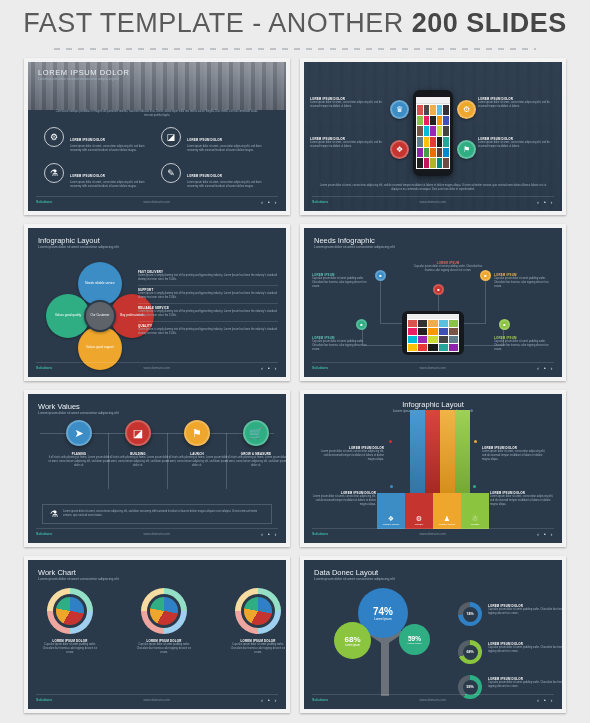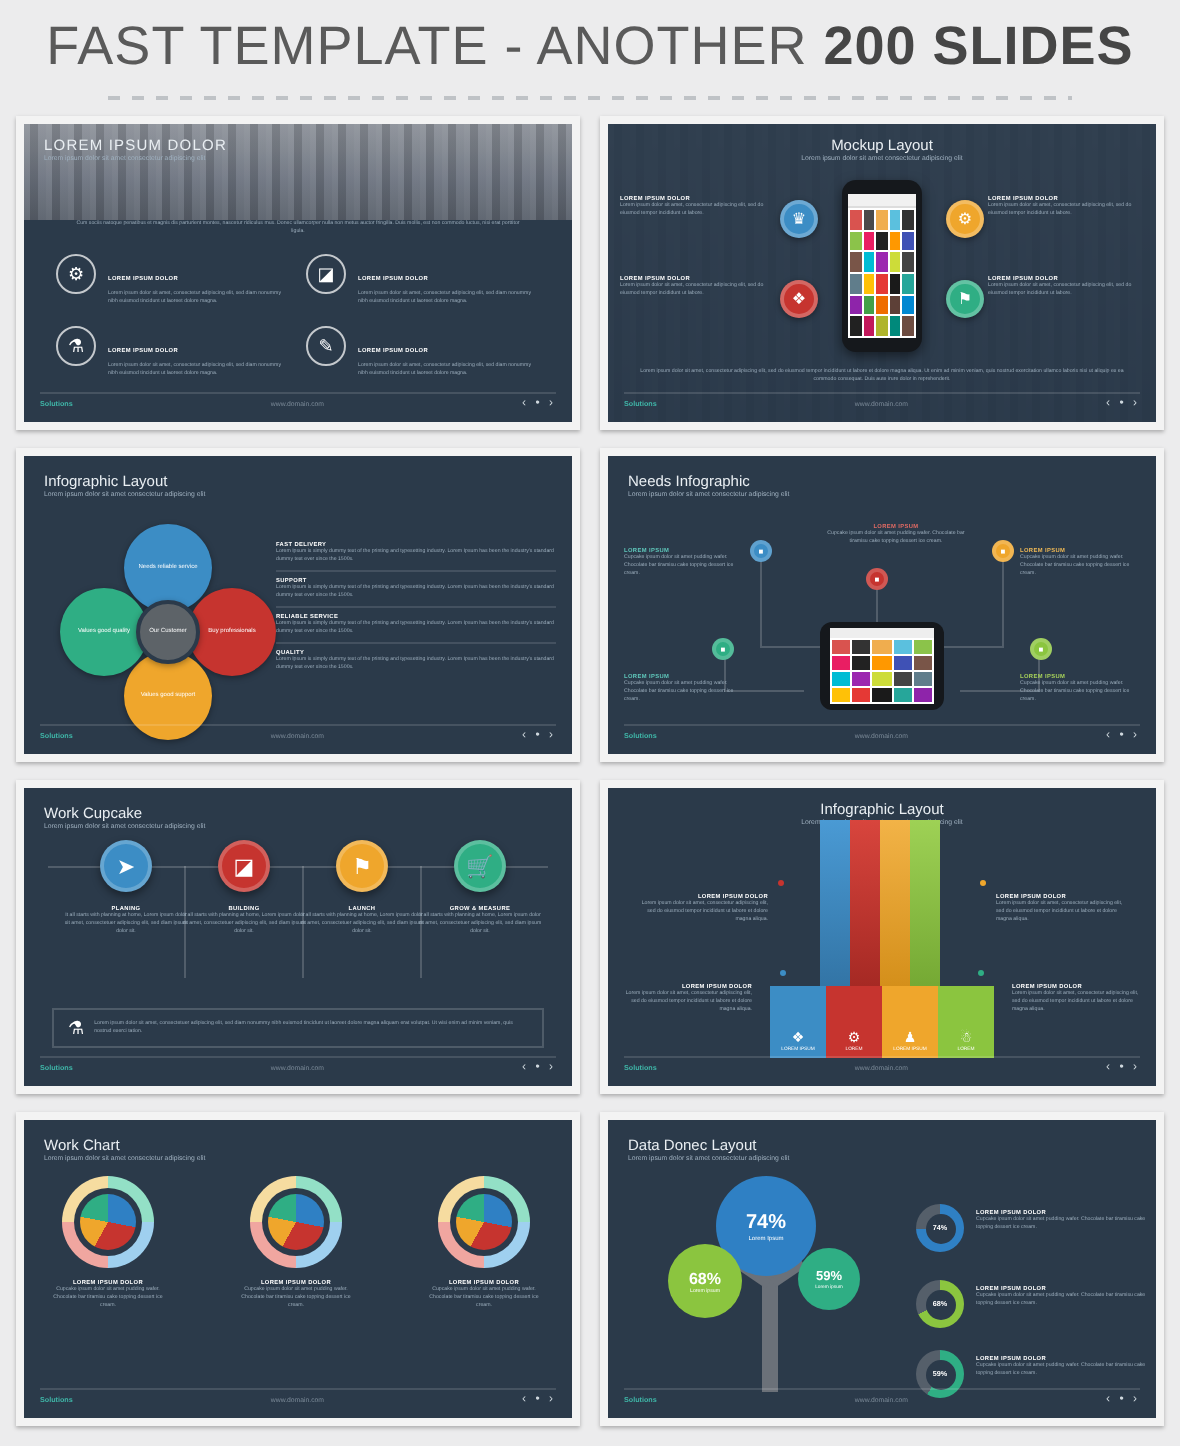--- a/index.html
+++ b/index.html
@@ -13,21 +13,21 @@
   .header { height: 46px; display:flex; align-items:center; justify-content:center; }
   .title { font-size: 27px; letter-spacing: .5px; color:#5a5a5a; font-weight:300; white-space:nowrap;}
   .title b { font-weight: 800; color:#464646; }
   .dash-rule {
     height: 6px; margin: 0 54px 6px 54px;
     background-image: repeating-linear-gradient(to right, #9aa0a6 0 6px, transparent 6px 12px);
     background-size: 100% 2px; background-repeat: no-repeat; background-position: 0 2px;
     opacity:.55;
   }
   
-  .grid { display:grid; grid-template-columns: 1fr 1fr; gap:9px 10px; padding: 0 8px; }
+  .grid { display:grid; grid-template-columns: 1fr 1fr; gap:9px 10px; padding: 0 24px; }
   .slide {
     position:relative; height:157px; background:#2b3a4a; overflow:hidden;
     box-shadow: 0 1px 2px rgba(0,0,0,.28);
     border: 4px solid #f3f3f3;
   }
   .inner { position:absolute; inset:0; }
   .photo-band {
     position:absolute; left:0; right:0; top:0;
     background:
       repeating-linear-gradient(90deg, rgba(255,255,255,.07) 0 3px, rgba(0,0,0,.12) 3px 7px, rgba(255,255,255,.04) 7px 11px),
@@ -171,24 +171,20 @@
         <span class="f-center">www.domain.com</span>
         <span class="f-nav">‹ • ›</span>
       </div>
     </div>
   </div>
 
   <div class="slide">
     <div class="inner">
       <div class="photo-band full"></div>
       <div class="veil"></div>
-      <div class="hdr-center">
-        <div class="t1 s-title">Mockup Layout</div>
-        <div class="t2 s-sub">Lorem ipsum dolor sit amet consectetur adipiscing elit</div>
-      </div>
 
       <div class="phone">
         <div class="phone-scr">
           <div class="phone-bar"></div>
           <div class="apps">
             <i style="background:#d9534f"></i>
               <i style="background:#4a4a4a"></i>
               <i style="background:#f0ad4e"></i>
               <i style="background:#5bc0de"></i>
               <i style="background:#333"></i>
@@ -371,21 +367,21 @@
         <span class="f-left">Solutions</span>
         <span class="f-center">www.domain.com</span>
         <span class="f-nav">‹ • ›</span>
       </div>
     </div>
   </div>
 
   <div class="slide">
     <div class="inner">
       <div class="hdr-left">
-        <div class="t1 s-title">Work Cupcake</div>
+        <div class="t1 s-title">Work Values</div>
         <div class="t2 s-sub">Lorem ipsum dolor sit amet consectetur adipiscing elit</div>
       </div>
 
       <div class="ln" style="left:12px; right:12px; top:39px; height:1px"></div>
       <div class="ln" style="left:80px;  top:39px; width:1px; height:56px"></div>
       <div class="ln" style="left:139px; top:39px; width:1px; height:56px"></div>
       <div class="ln" style="left:198px; top:39px; width:1px; height:56px"></div>
 
       <div class="wp-item" style="left:20px">
         <div class="wp-circ" style="background:#3c8dc5">➤</div>

